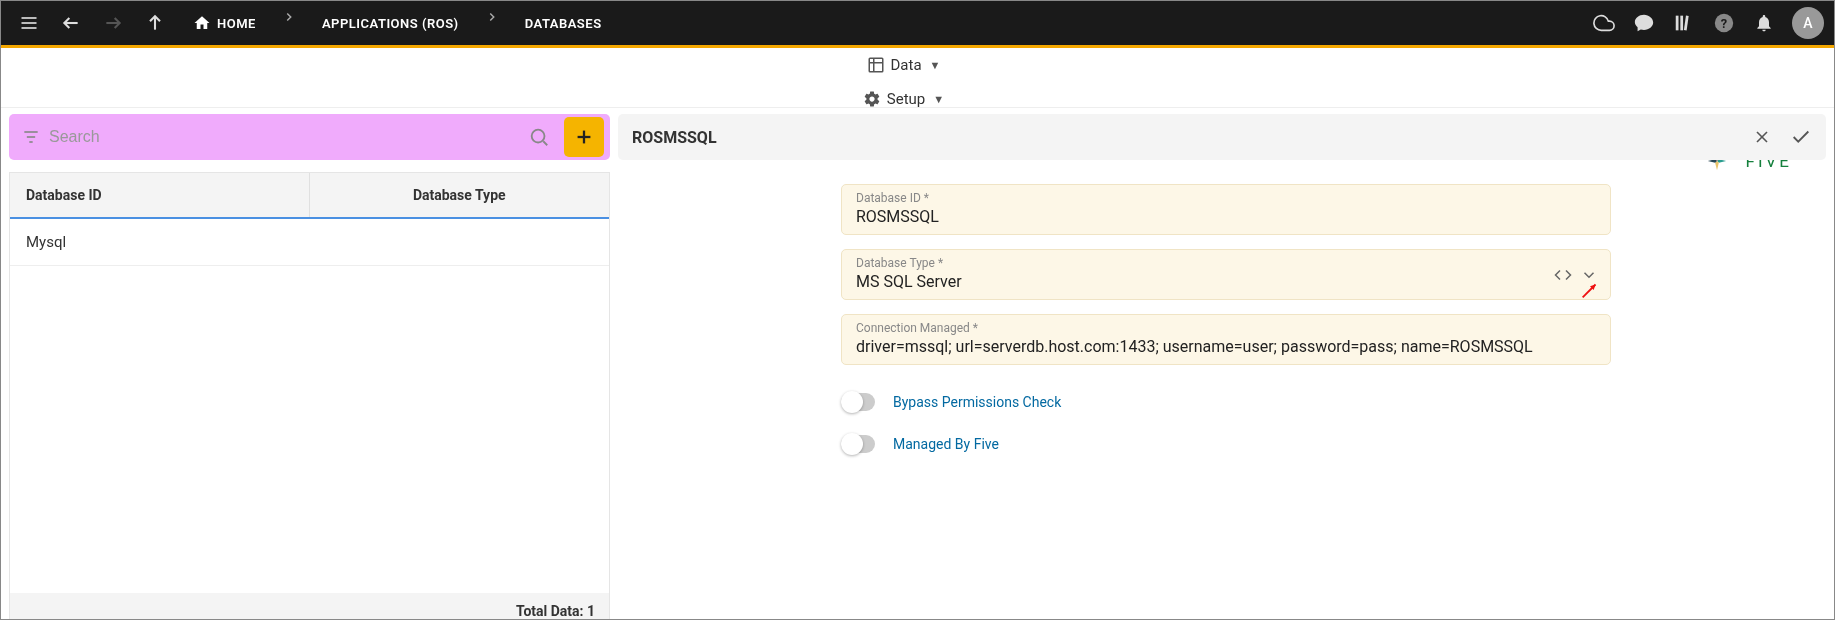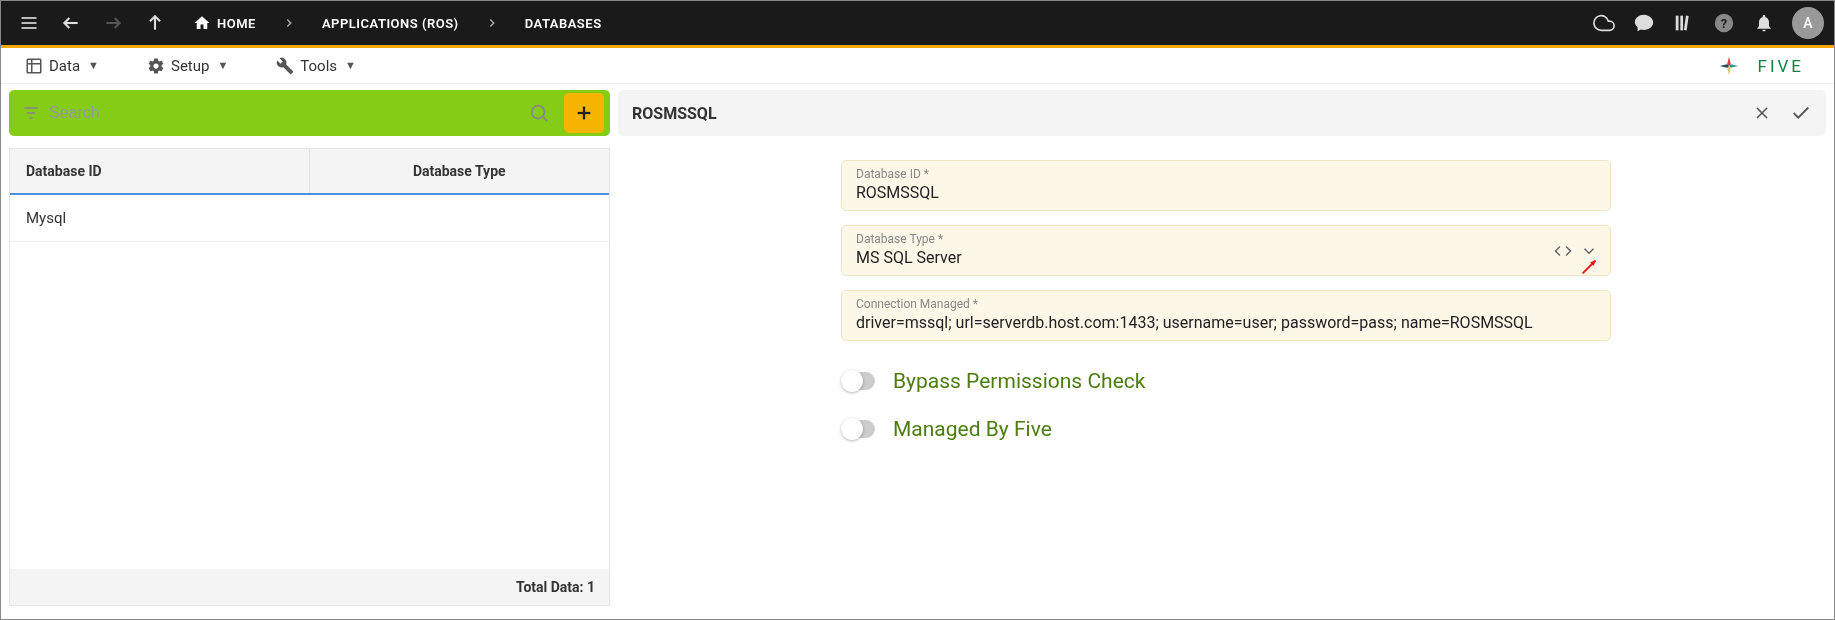--- a/index.html
+++ b/index.html
@@ -3,39 +3,39 @@
 <meta charset="utf-8">
 <style>
   * { box-sizing: border-box; margin: 0; padding: 0; }
   body { font-family: Roboto, Arial, sans-serif; font-size: 14px; color: #333; background: #fff; width: 1835px; height: 620px; overflow: hidden; border: 1px solid #888;}
   
   
   .topbar { background: #1a1a1a; color: #fff; height: 47px; display: flex; align-items: center; padding: 0 10px; border-bottom: 3px solid #f4a700; }
   .topbar-left { display: flex; align-items: center; gap: 6px; }
   .topbar-icon { width: 36px; height: 36px; display: flex; align-items: center; justify-content: center; cursor: pointer; border-radius: 4px; color: #ddd; }
   .topbar-icon.disabled { color: #555; cursor: default; }
-  .breadcrumb { display: flex; align-items: center; gap: 16px; margin-left: 8px; }
+  .breadcrumb { display: flex; gap: 16px; margin-left: 8px; }
   .breadcrumb-item { display: flex; align-items: center; gap: 6px; font-size: 13px; font-weight: 600; letter-spacing: 0.5px; color: #fff; cursor: pointer; padding: 4px 6px; }
   .breadcrumb-sep { color: #aaa; padding: 0 4px; }
   .topbar-right { margin-left: auto; display: flex; align-items: center; gap: 4px; }
   .avatar { width: 32px; height: 32px; background: #999; border-radius: 50%; display: flex; align-items: center; justify-content: center; color: #fff; font-weight: 500; margin-left: 6px; cursor: pointer; }
   
   
-  .menubar { height: 36px; display: flex; align-items: center; padding: 0 14px; border-bottom: 1px solid #eee; }
+  .menubar { height: 60px; display: flex; align-items: center; padding: 0 26px; border-bottom: 1px solid #eee; flex-direction: column; }
   .menubar-item { display: flex; align-items: center; gap: 6px; padding: 8px 10px; cursor: pointer; font-size: 15px; color: #333; margin-right: 28px; }
   .menubar-item .caret { color: #555; font-size: 11px; margin-left: 2px; }
   .brand { margin-left: auto; display:flex; align-items:center; gap:17px; font-weight:400; letter-spacing:3px; font-size:17px; color:#15803d; padding-right: 16px;}
   
   
   .main { display: flex; height: calc(100% - 96px); }
   .left-panel { width: 617px; padding: 6px 8px 0 8px; display: flex; flex-direction: column; }
   .right-panel { flex: 1; display: flex; flex-direction: column; }
   
   
-  .search-row { background: #84cc16; border-radius: 5px; height: 46px; display: flex; align-items: center; padding: 0 6px 0 12px; gap: 8px; }
+  .search-row { background: #f0abfc; border-radius: 5px; height: 46px; display: flex; align-items: center; padding: 0 6px 0 12px; gap: 8px; }
   .filter-icon { color: #888; display:flex; align-items:center; }
   .search-input { flex: 1; border: none; background: transparent; font-size: 16px; color: #555; outline: none; }
   .search-input::placeholder { color: #999; }
   .mag-icon { color: #888; padding: 0 6px; cursor:pointer; }
   .add-btn { width: 40px; height: 40px; background: #f5b400; border-radius: 5px; display: flex; align-items: center; justify-content: center; cursor: pointer; font-size: 24px; color: #222;}
   
   
   .table-wrap { margin-top: 12px; border: 1px solid #e5e5e5; border-radius: 0; flex: 1; display:flex; flex-direction:column; overflow:hidden; }
   .thead { display:flex; background:#f4f4f4; border-bottom: 2px solid #4a90e2; }
   .th { padding: 14px 16px; font-weight: 700; font-size: 14px; color:#333; }
@@ -56,21 +56,21 @@
   
   .form-area { padding: 24px 0 0 0; display:flex; flex-direction:column; align-items:center; }
   .field { width: 770px; background:#fdf7e7; border:1px solid #f0e4c5; border-radius:5px; padding: 6px 12px 8px 14px; margin-bottom:14px; position:relative; }
   .field-label { font-size:12px; color:#888; margin-bottom:2px; }
   .field-value { font-size:16px; color:#222; }
   .field-icons { position:absolute; right:12px; top:50%; transform:translateY(-50%); display:flex; gap:8px; color:#666; align-items:center;}
   
   .toggle-row { width: 770px; display:flex; align-items:center; gap:18px; margin-top: 14px; margin-bottom: 10px; }
   .toggle { width: 34px; height: 18px; border-radius: 10px; background:#ccc; position:relative; cursor:pointer; }
   .toggle::after { content:''; position:absolute; left:0px; top:-2px; width:22px; height:22px; border-radius:50%; background:#fff; box-shadow:0 1px 3px rgba(0,0,0,0.3); }
-  .toggle-label { font-size:21px; color:#4d7c0f; }
+  .toggle-label { font-size:14px; color:#0369a1; }
   
   .red-arrow { position:absolute; right:9px; top:60%; }
   
   svg { display:block; }
 </style>
 </head>
 <body>
 
 <div class="topbar">
   <div class="topbar-left">

